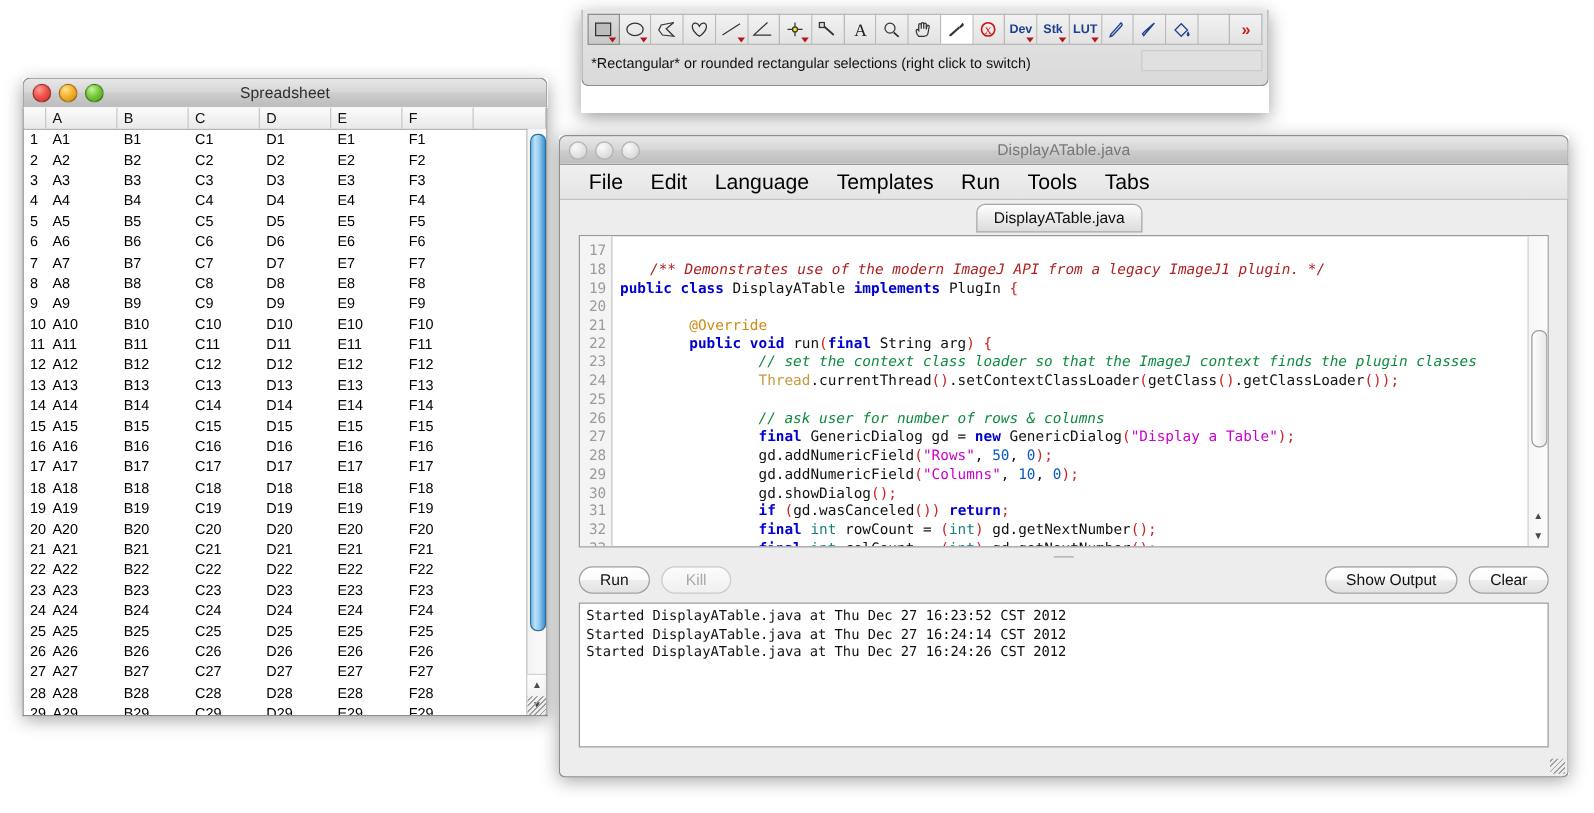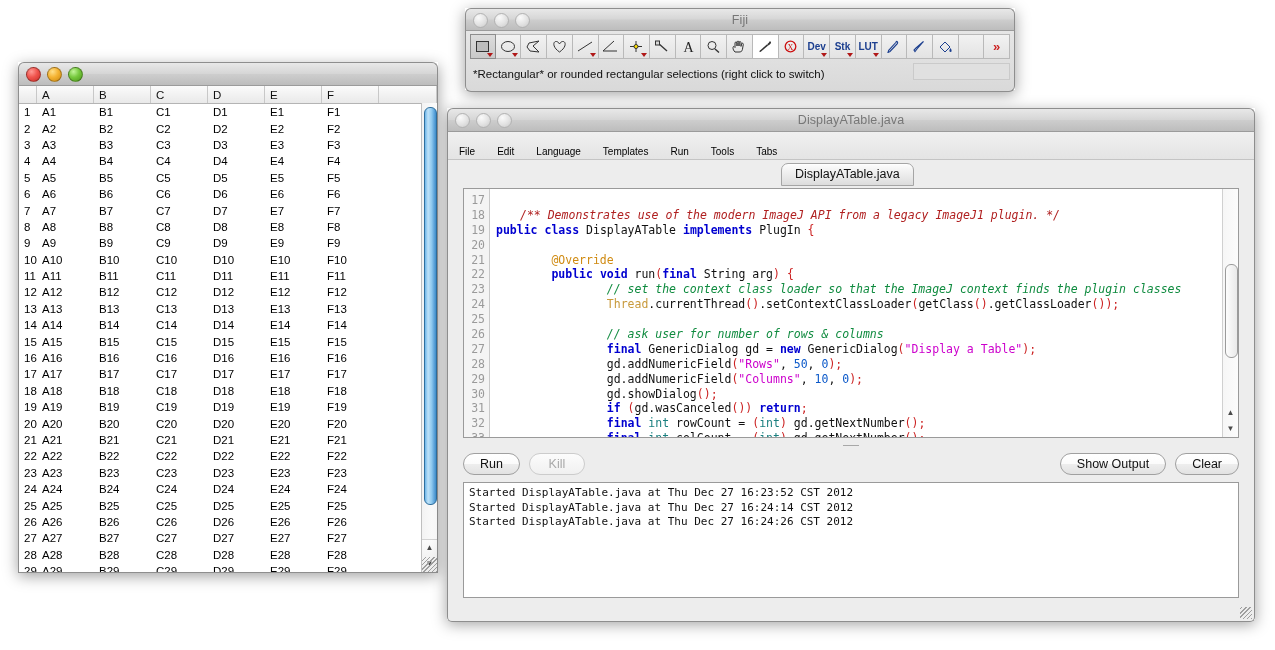--- a/index.html
+++ b/index.html
@@ -114,25 +114,25 @@
 
   
   #editor{left:447px;top:108px;width:808px;height:512px;}
   #editor .body{
     background:#ededed;
     border:1px solid #8e8e8e;border-top:none;
     box-sizing:border-box;height:490px;position:relative;
     border-radius:0 0 5px 5px;
   }
   .menubar{
-    height:27px;display:flex;align-items:flex-end;
-    gap:0;
+    height:27px;display:flex;align-items:center;
+    padding-left:12px;gap:0;
     background:linear-gradient(to bottom,#f0f0f0,#e4e4e4);
     border-bottom:1px solid #c4c4c4;
-    font-size:10px;color:#000;
+    font-size:17px;color:#000;
   }
   .menubar .mi{padding:2px 11px;cursor:default;}
   .tabstrip{height:26px;position:relative;}
   .tab{
     position:absolute;left:333px;top:3px;
     padding:3px 13px 4px;
     font-size:12.5px;color:#111;
     background:linear-gradient(to bottom,#fdfdfd,#dcdcdc);
     border:1px solid #a5a5a5;border-radius:7px 7px 0 0;
     box-shadow:0 1px 0 rgba(255,255,255,.6) inset;
@@ -201,20 +201,21 @@
 </head>
 <body>
 
 <div class="win" id="spreadsheet">
   <div class="titlebar">
     <div class="lights">
       <div class="light red"></div>
       <div class="light yellow"></div>
       <div class="light green"></div>
     </div>
+    <div class="title">Spreadsheet</div>
   </div>
   <div class="body">
     <div class="ss-head" id="ss-head">
         <div class="cell c-idx"></div>
         <div class="cell c-dat">A</div>
         <div class="cell c-dat">B</div>
         <div class="cell c-dat">C</div>
         <div class="cell c-dat">D</div>
         <div class="cell c-dat">E</div>
         <div class="cell c-dat">F</div>
@@ -488,28 +489,20 @@
       <div class="sb-arrows">
         <div class="sb-arrow">▲</div>
         <div class="sb-arrow">▼</div>
       </div>
     </div>
     <div class="grow"></div>
   </div>
 </div>
 
 <div class="win" id="fiji">
-  <div class="titlebar inactive">
-    <div class="lights">
-      <div class="light grey"></div>
-      <div class="light grey"></div>
-      <div class="light grey"></div>
-    </div>
-    <div class="title">Fiji</div>
-  </div>
   <div class="body">
     <div class="tools">
 
       <div class="tool sel">
         <svg width="15" height="13">
             <rect x="1.5" y="1.5" width="12" height="10" fill="#bdbdbd" stroke="#333"></rect>
           </svg>
         <span class="tri"></span>
       </div>
 

